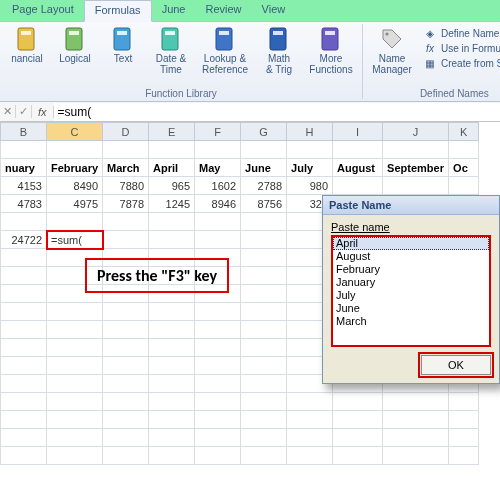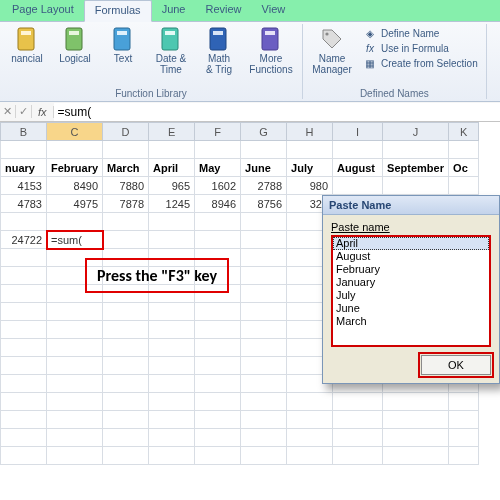--- a/index.html
+++ b/index.html
@@ -252,20 +252,30 @@
       </div>
       <div class="big-btn">
         <span class="icon-box">
           <svg class="book" viewBox="0 0 22 26">
               <rect x="2" y="2" width="16" height="22" rx="2" fill="#4dc7b0" stroke="#2a8a78"></rect>
               <rect x="5" y="5" width="10" height="4" fill="#e3faf5"></rect>
             </svg>
         </span>
         <span style="white-space:pre">Date &amp;
 Time</span>
+      </div>
+      <div class="big-btn" style="width:58px">
+        <span class="icon-box">
+          <svg class="book" viewBox="0 0 22 26">
+              <rect x="2" y="2" width="16" height="22" rx="2" fill="#3f74c9" stroke="#27508f"></rect>
+              <rect x="5" y="5" width="10" height="4" fill="#dde8f9"></rect>
+            </svg>
+        </span>
+        <span style="white-space:pre">Lookup &amp;
+Reference</span>
       </div>
       <div class="big-btn">
         <span class="icon-box">
           <svg class="book" viewBox="0 0 22 26">
               <rect x="2" y="2" width="16" height="22" rx="2" fill="#2f63b5" stroke="#1f4682"></rect>
               <rect x="5" y="5" width="10" height="4" fill="#d8e4f6"></rect>
             </svg>
         </span>
         <span style="white-space:pre">Math
 &amp; Trig</span>

